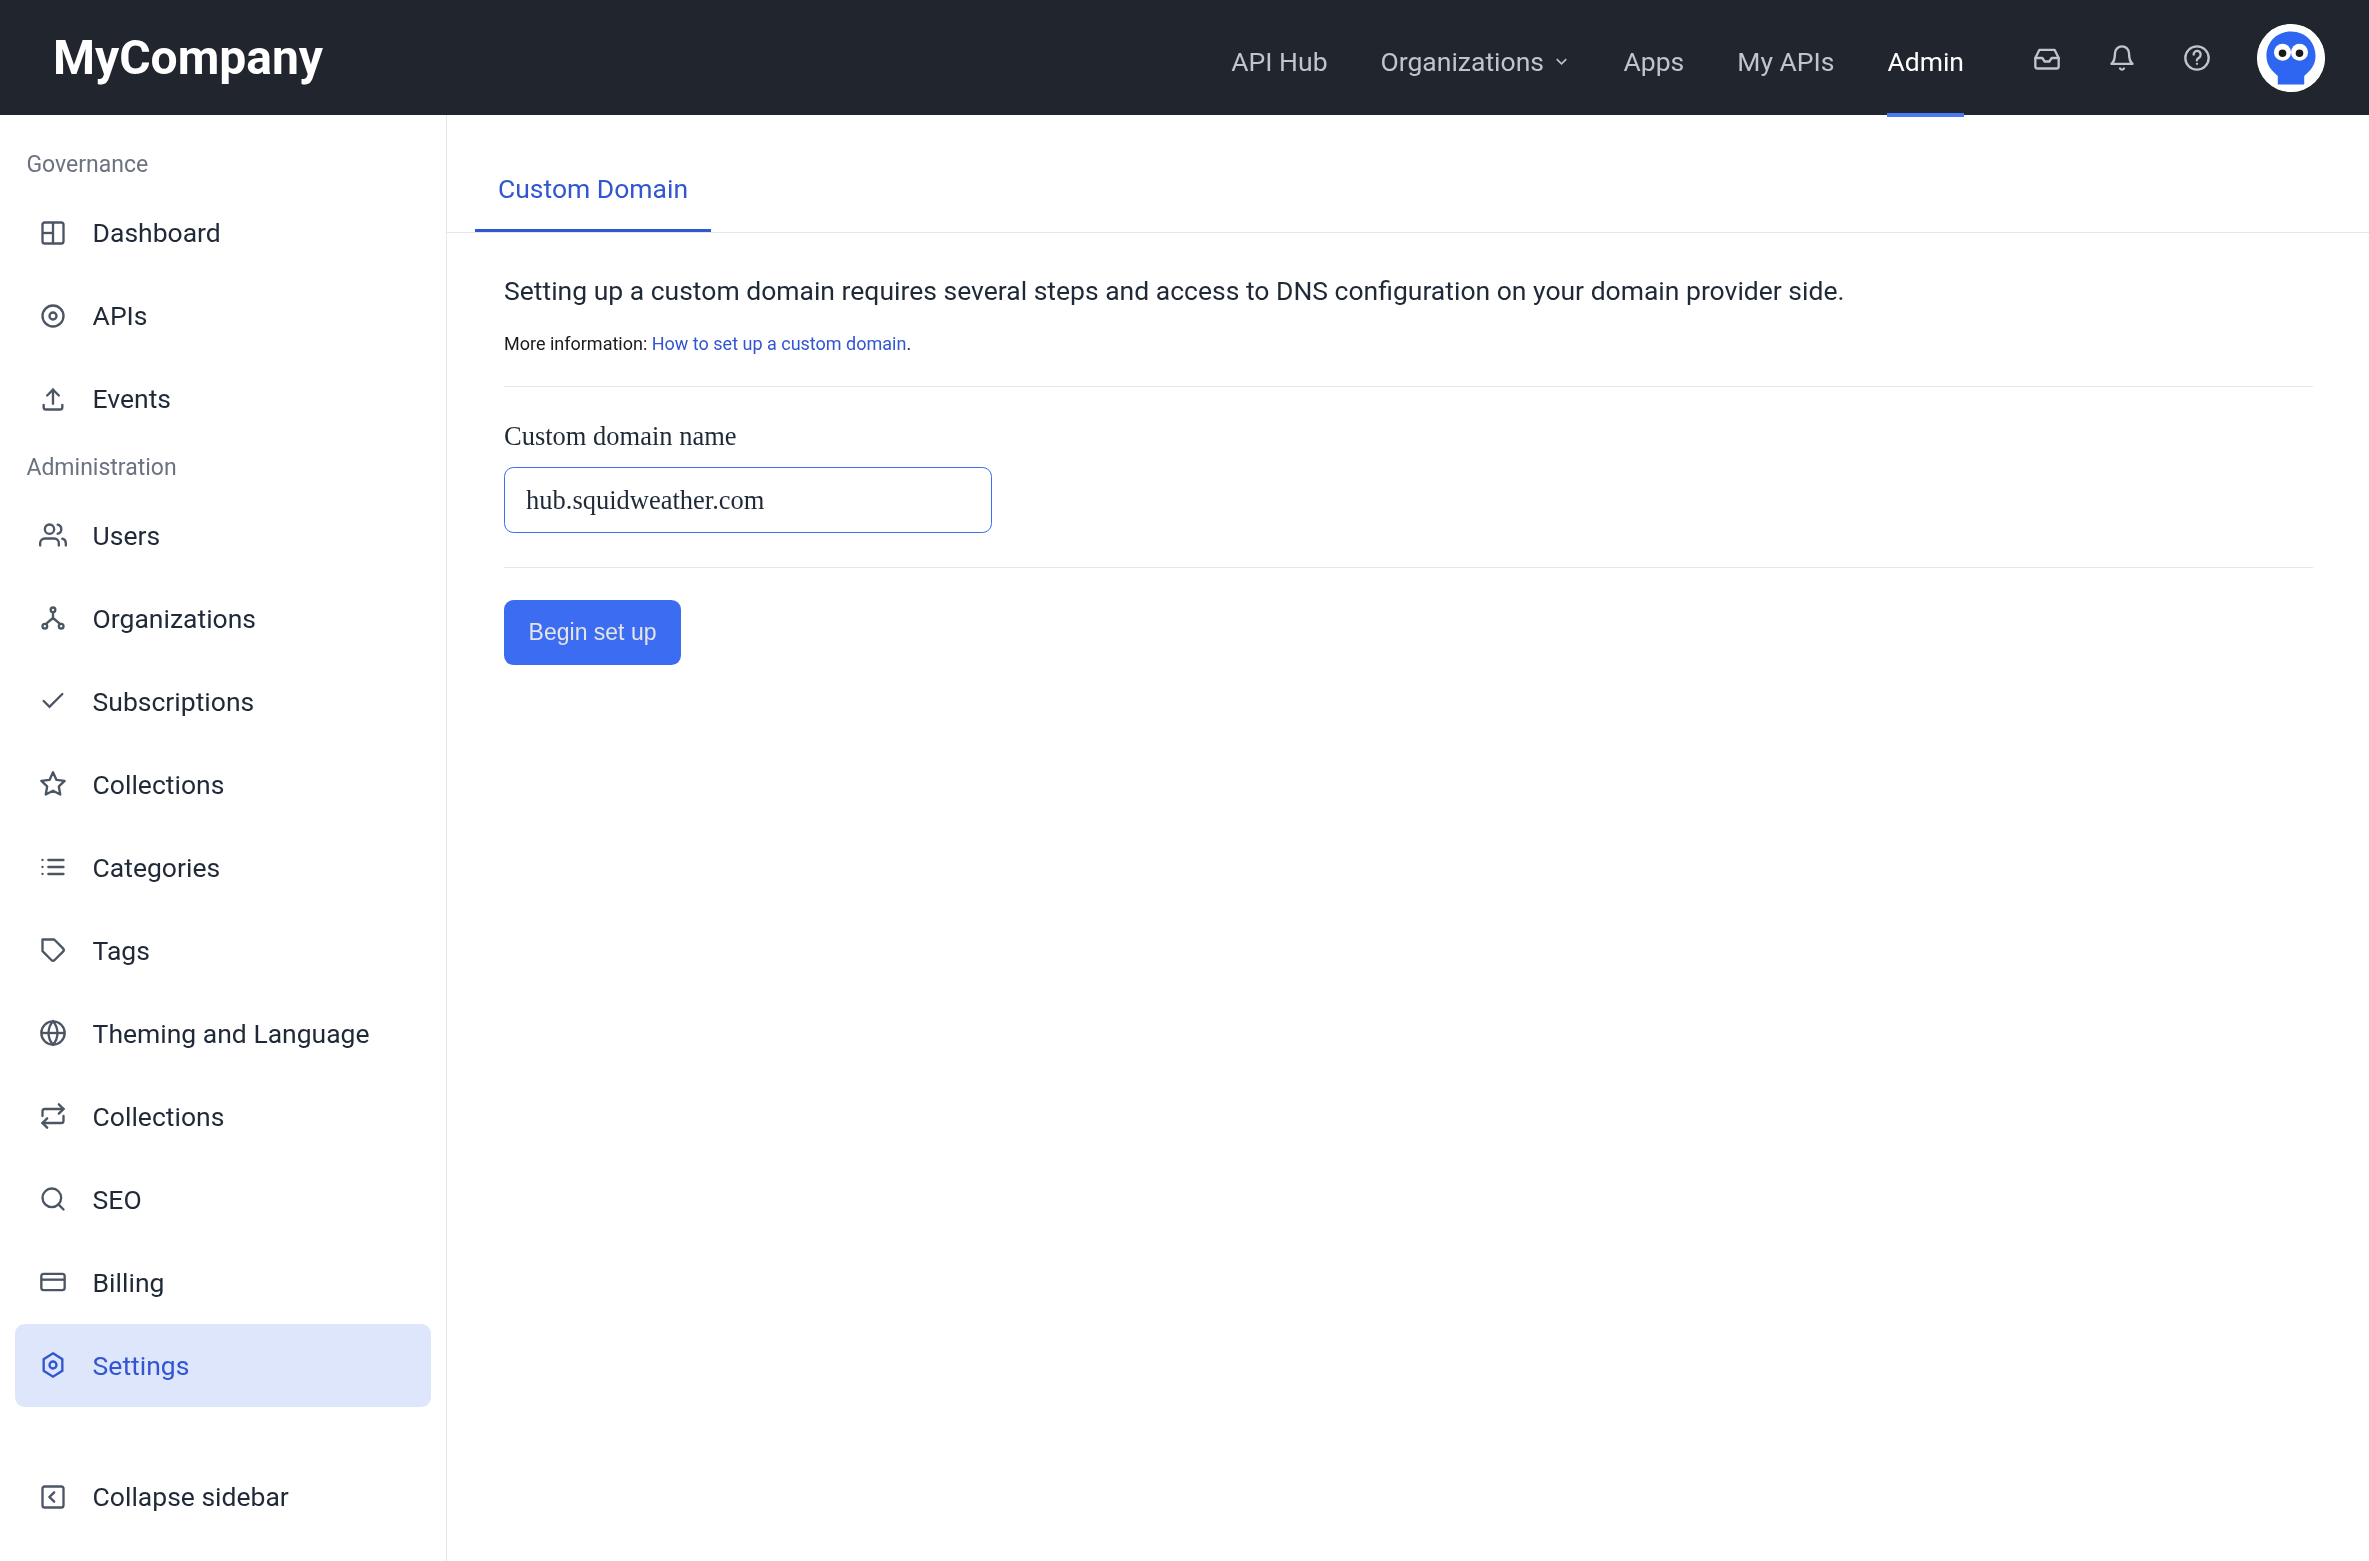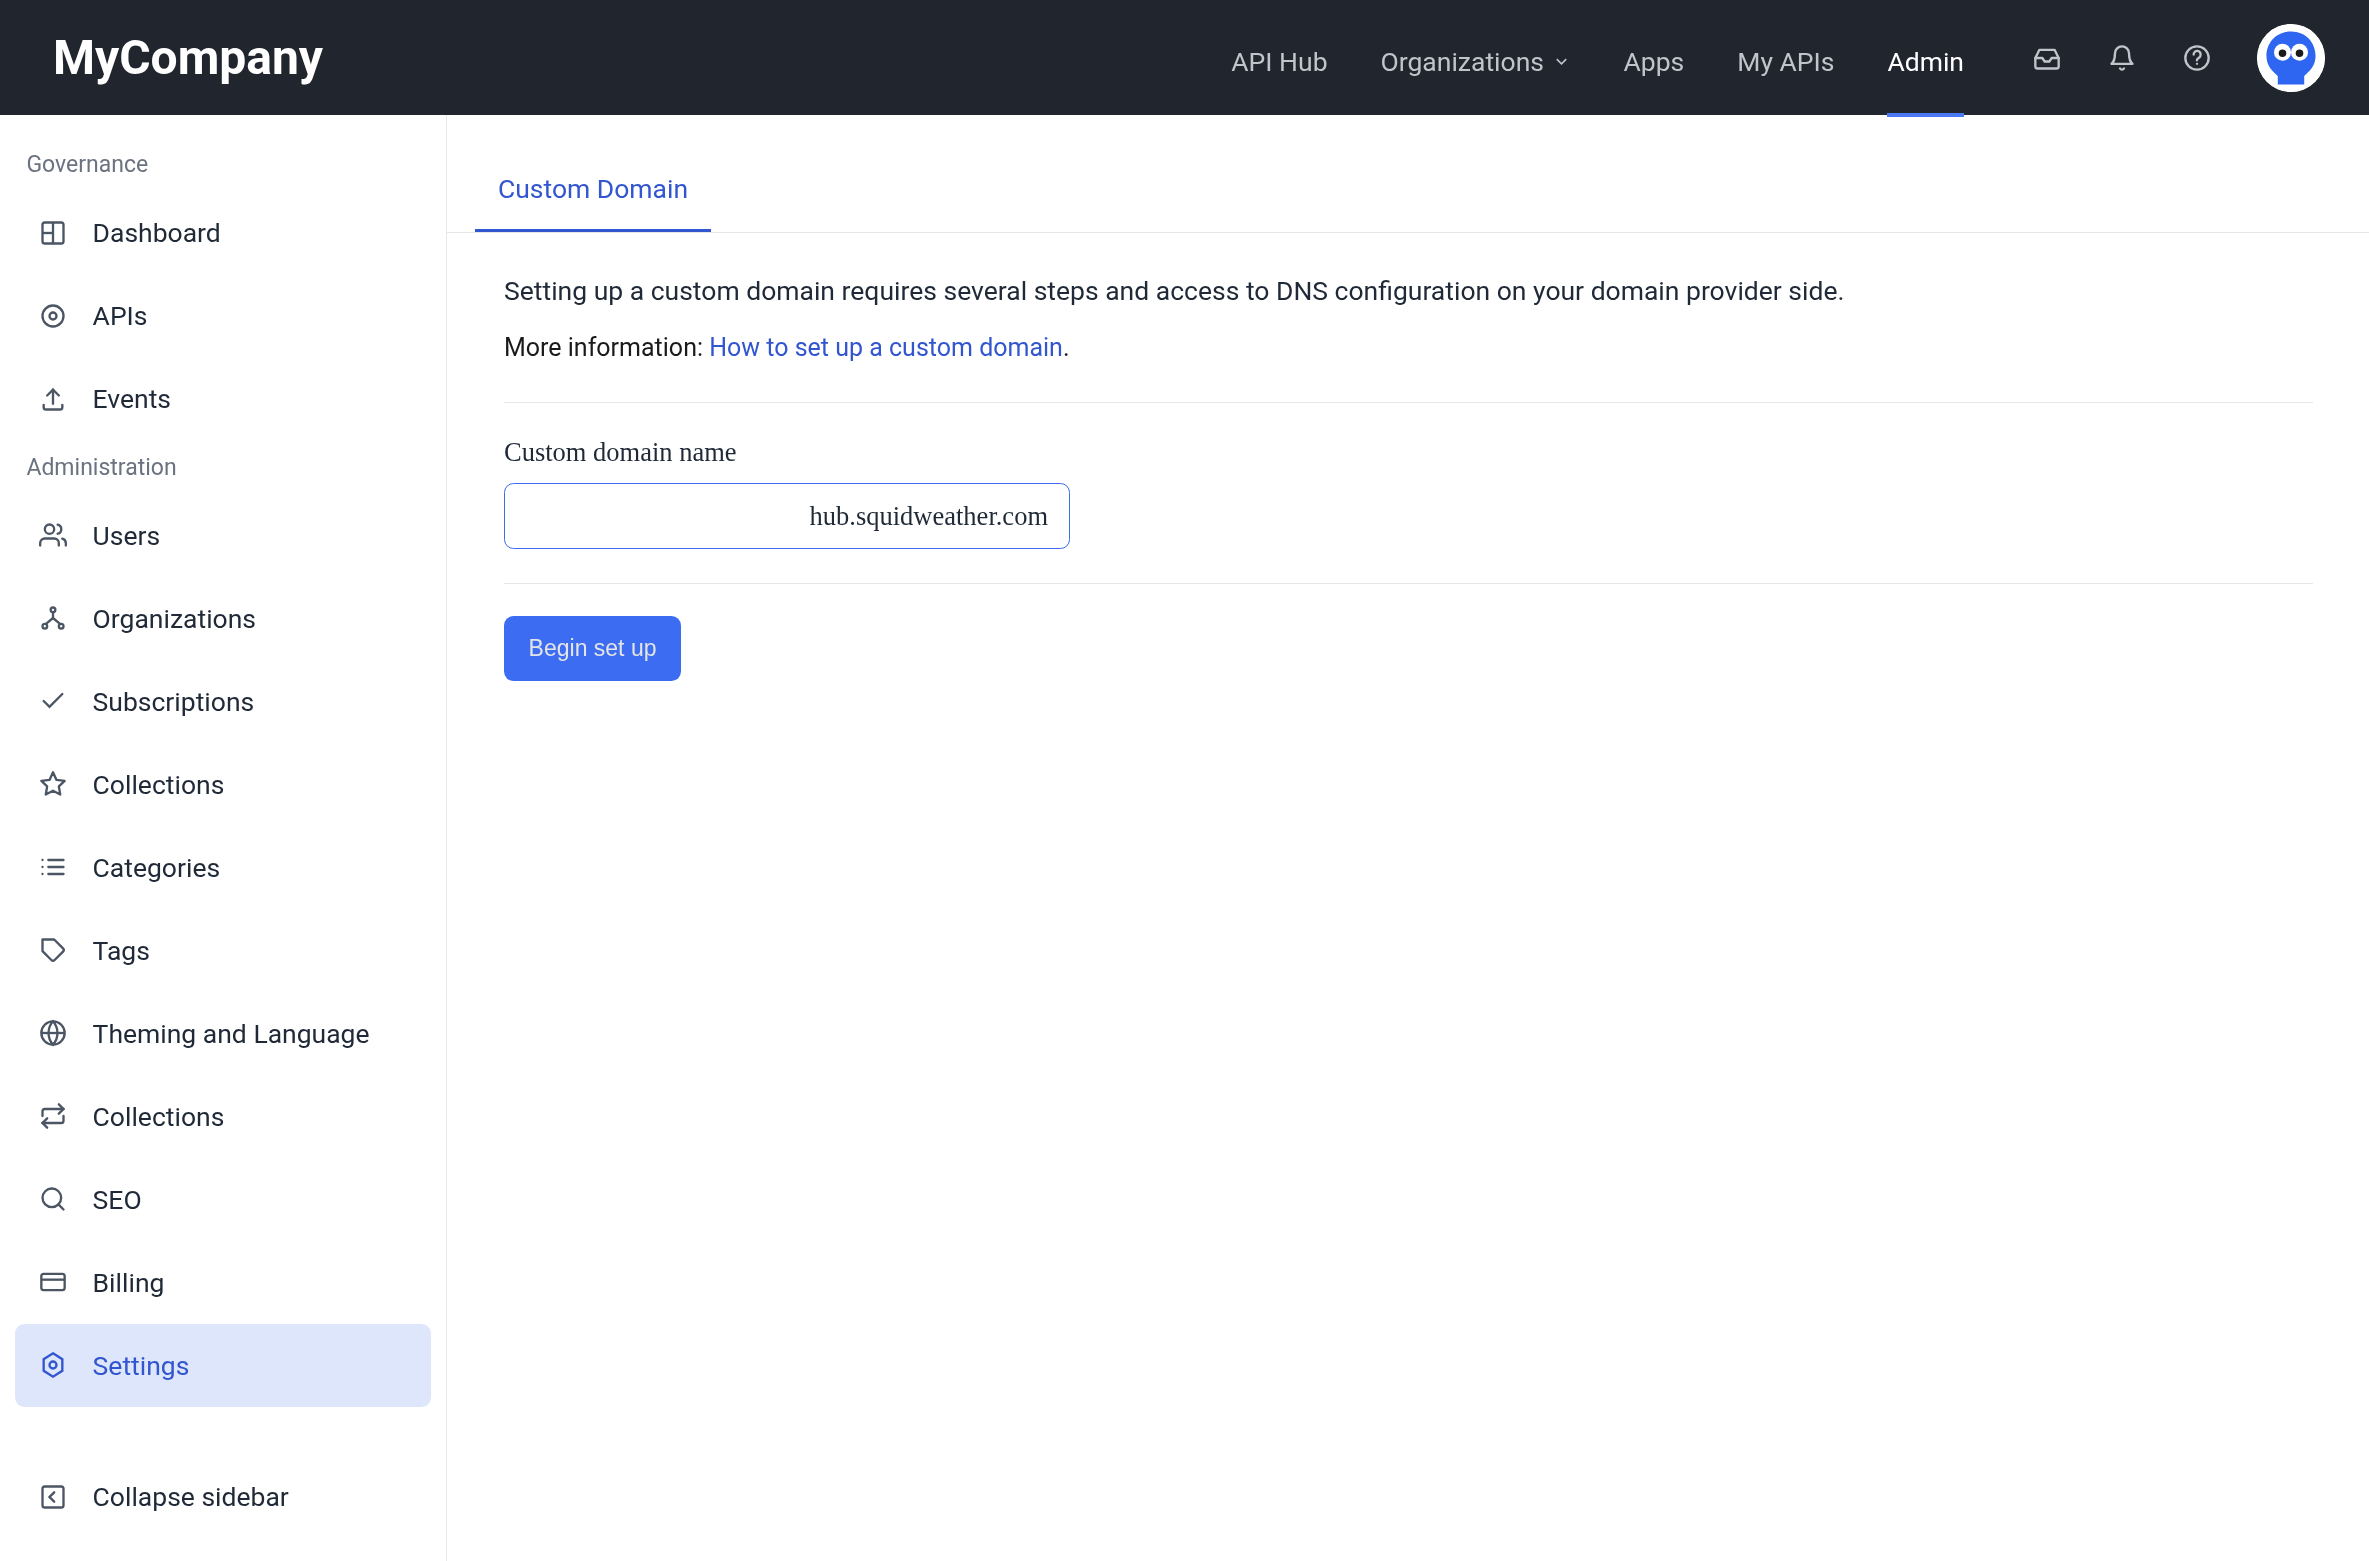--- a/index.html
+++ b/index.html
@@ -149,46 +149,45 @@
   .content {
     padding: 38px 57px;
   }
   .intro {
     font-size: 26.5px;
     color: #1f2937;
     line-height: 1.5;
     padding-bottom: 23px;
   }
   .moreinfo {
-    font-size: 25px;
-    padding-bottom: 40px;
+    font-size: 18px;
+    padding-bottom: 32px;
     border-bottom: 0.9px solid #e5e7eb;
   }
   .moreinfo a { color: #3255d0; text-decoration: none; }
   .field-block {
     padding: 34px 0;
     border-bottom: 0.9px solid #e5e7eb;
     font-family: Liberation Serif, serif;
   }
   .field-label {
     font-size: 26.5px;
     margin-bottom: 15px;
     color: #1f2937;
   }
   .text-input {
-    width: 566px;
+    width: 488px;
     height: 66px;
     border: 1.9px solid #3b6cf2;
     border-radius: 9.5px;
     font-size: 26.5px;
     padding: 0 21px;
     outline: none;
     color: #1f2937;
     font-family: inherit;
-    text-align: right;
   }
   .actions {
     padding-top: 32px;
   }
   .btn-primary {
     background: #3b6cf2;
     color: #e5e5e5;
     font-size: 23px;
     border: none;
     border-radius: 9.5px;

